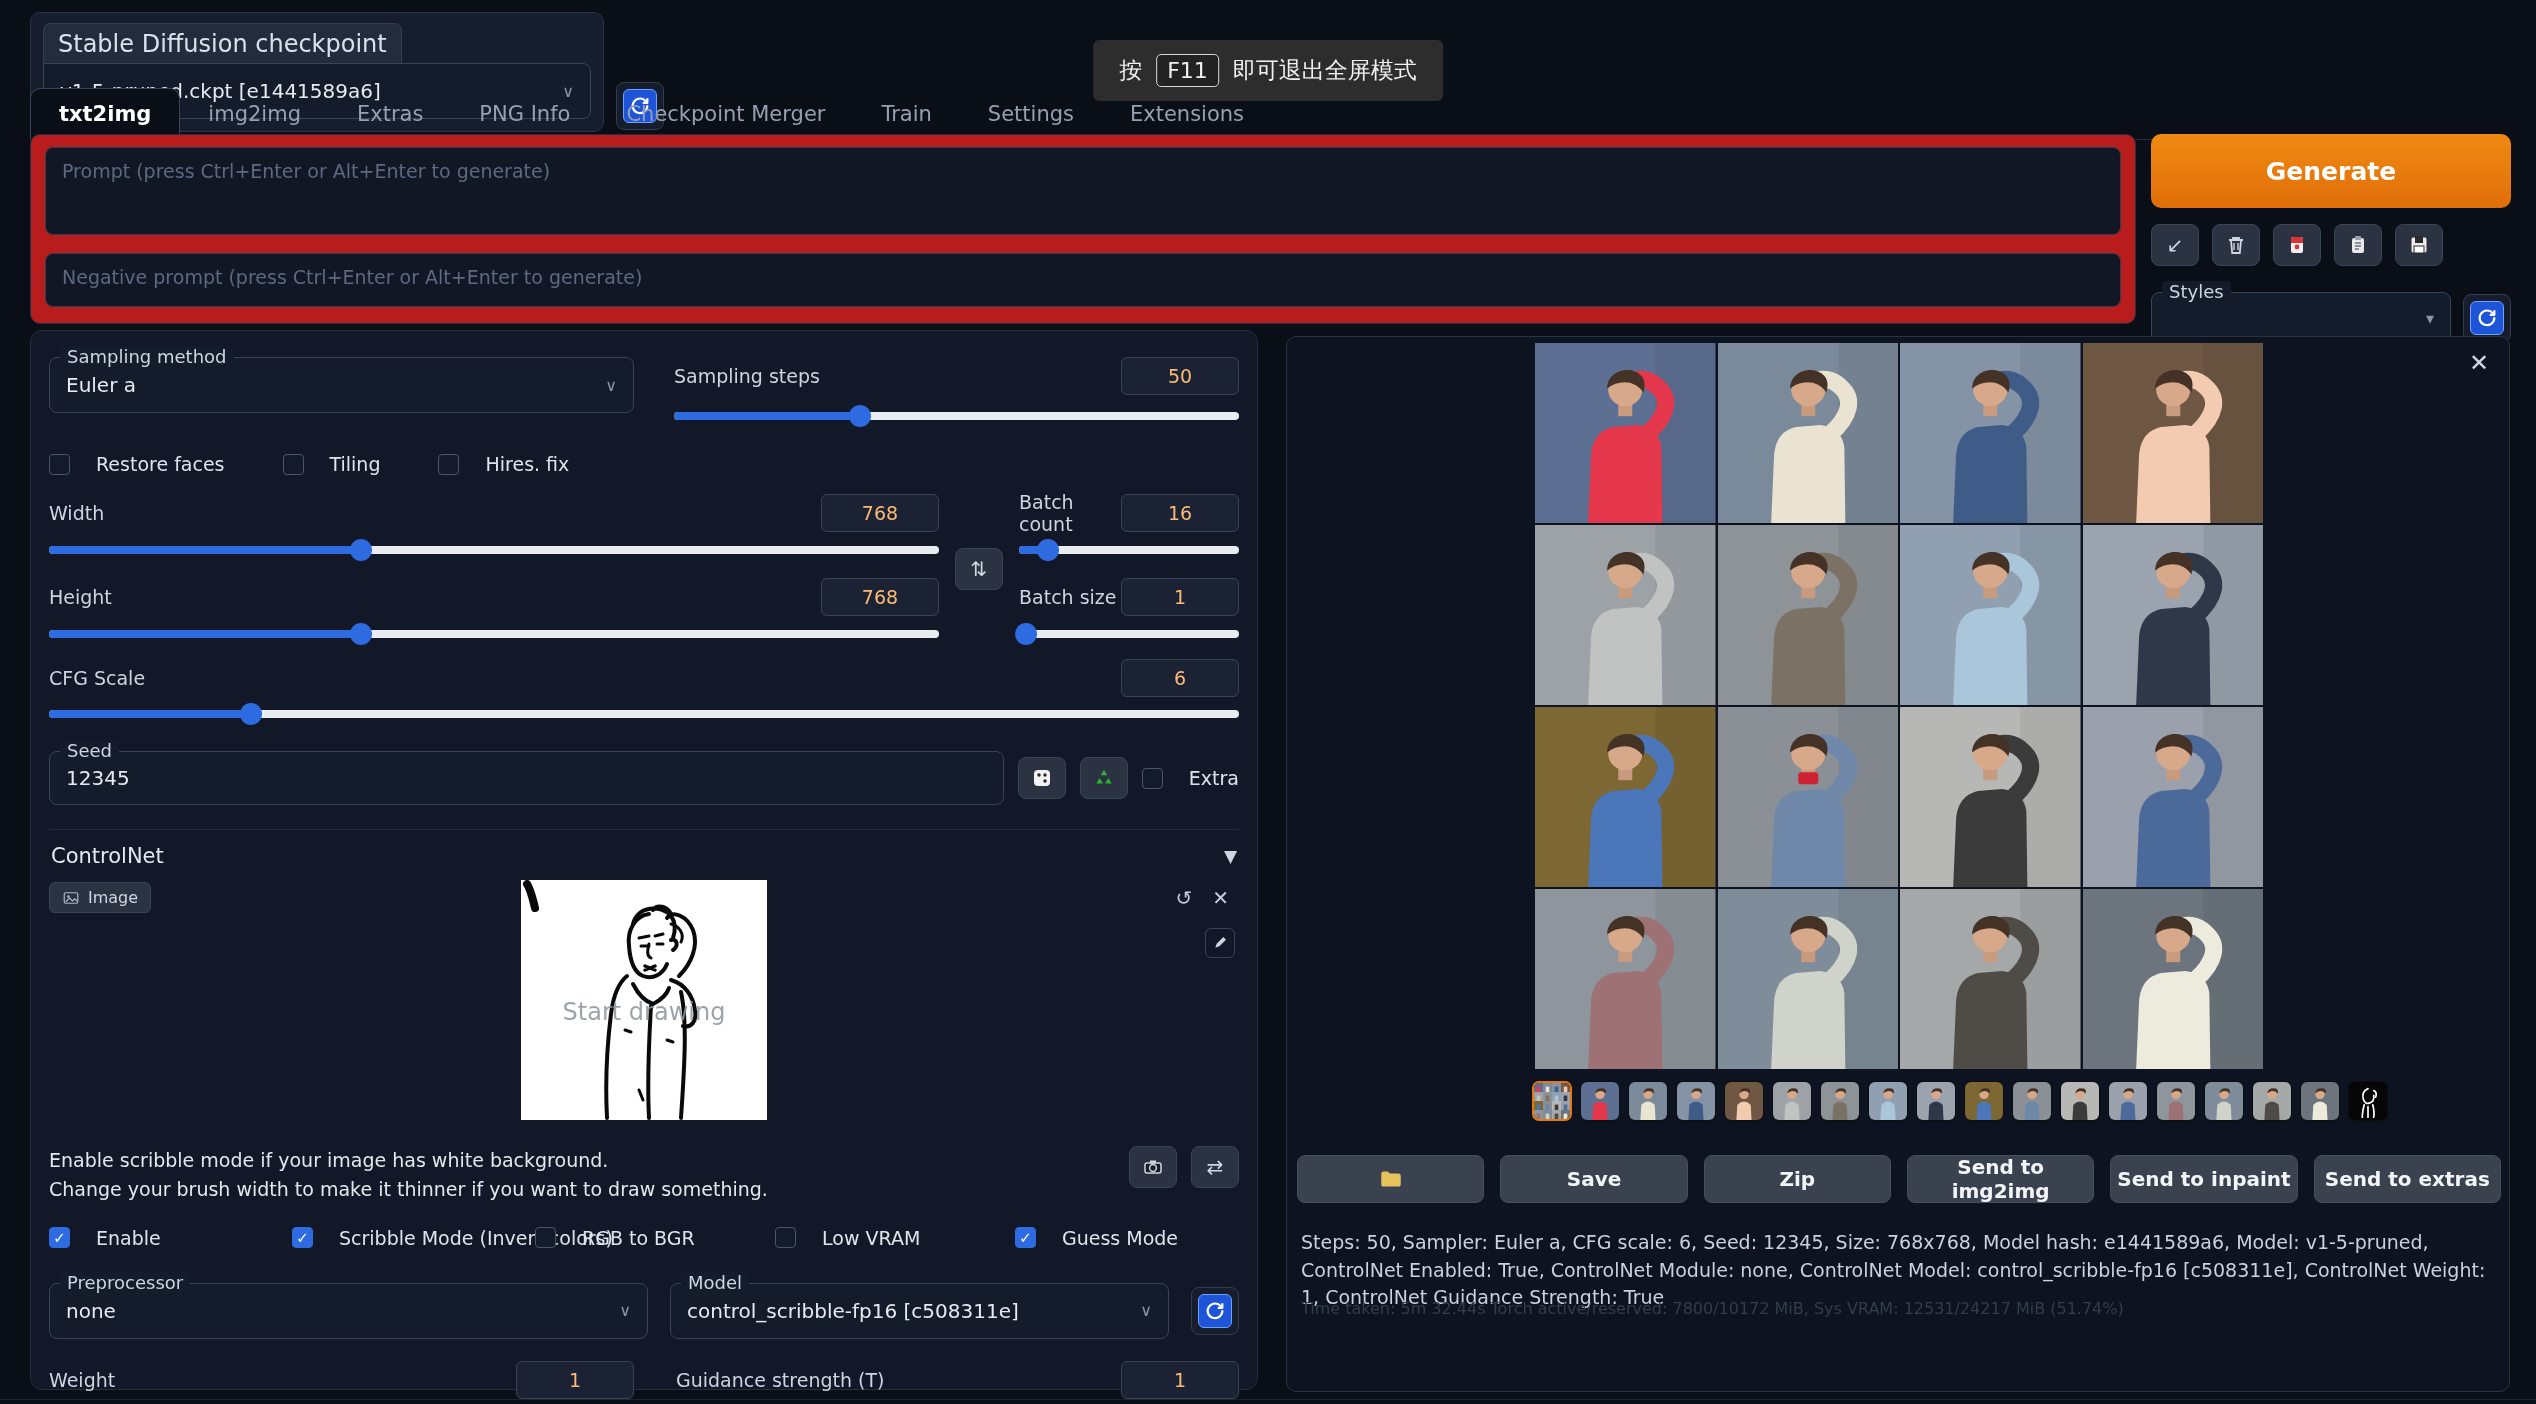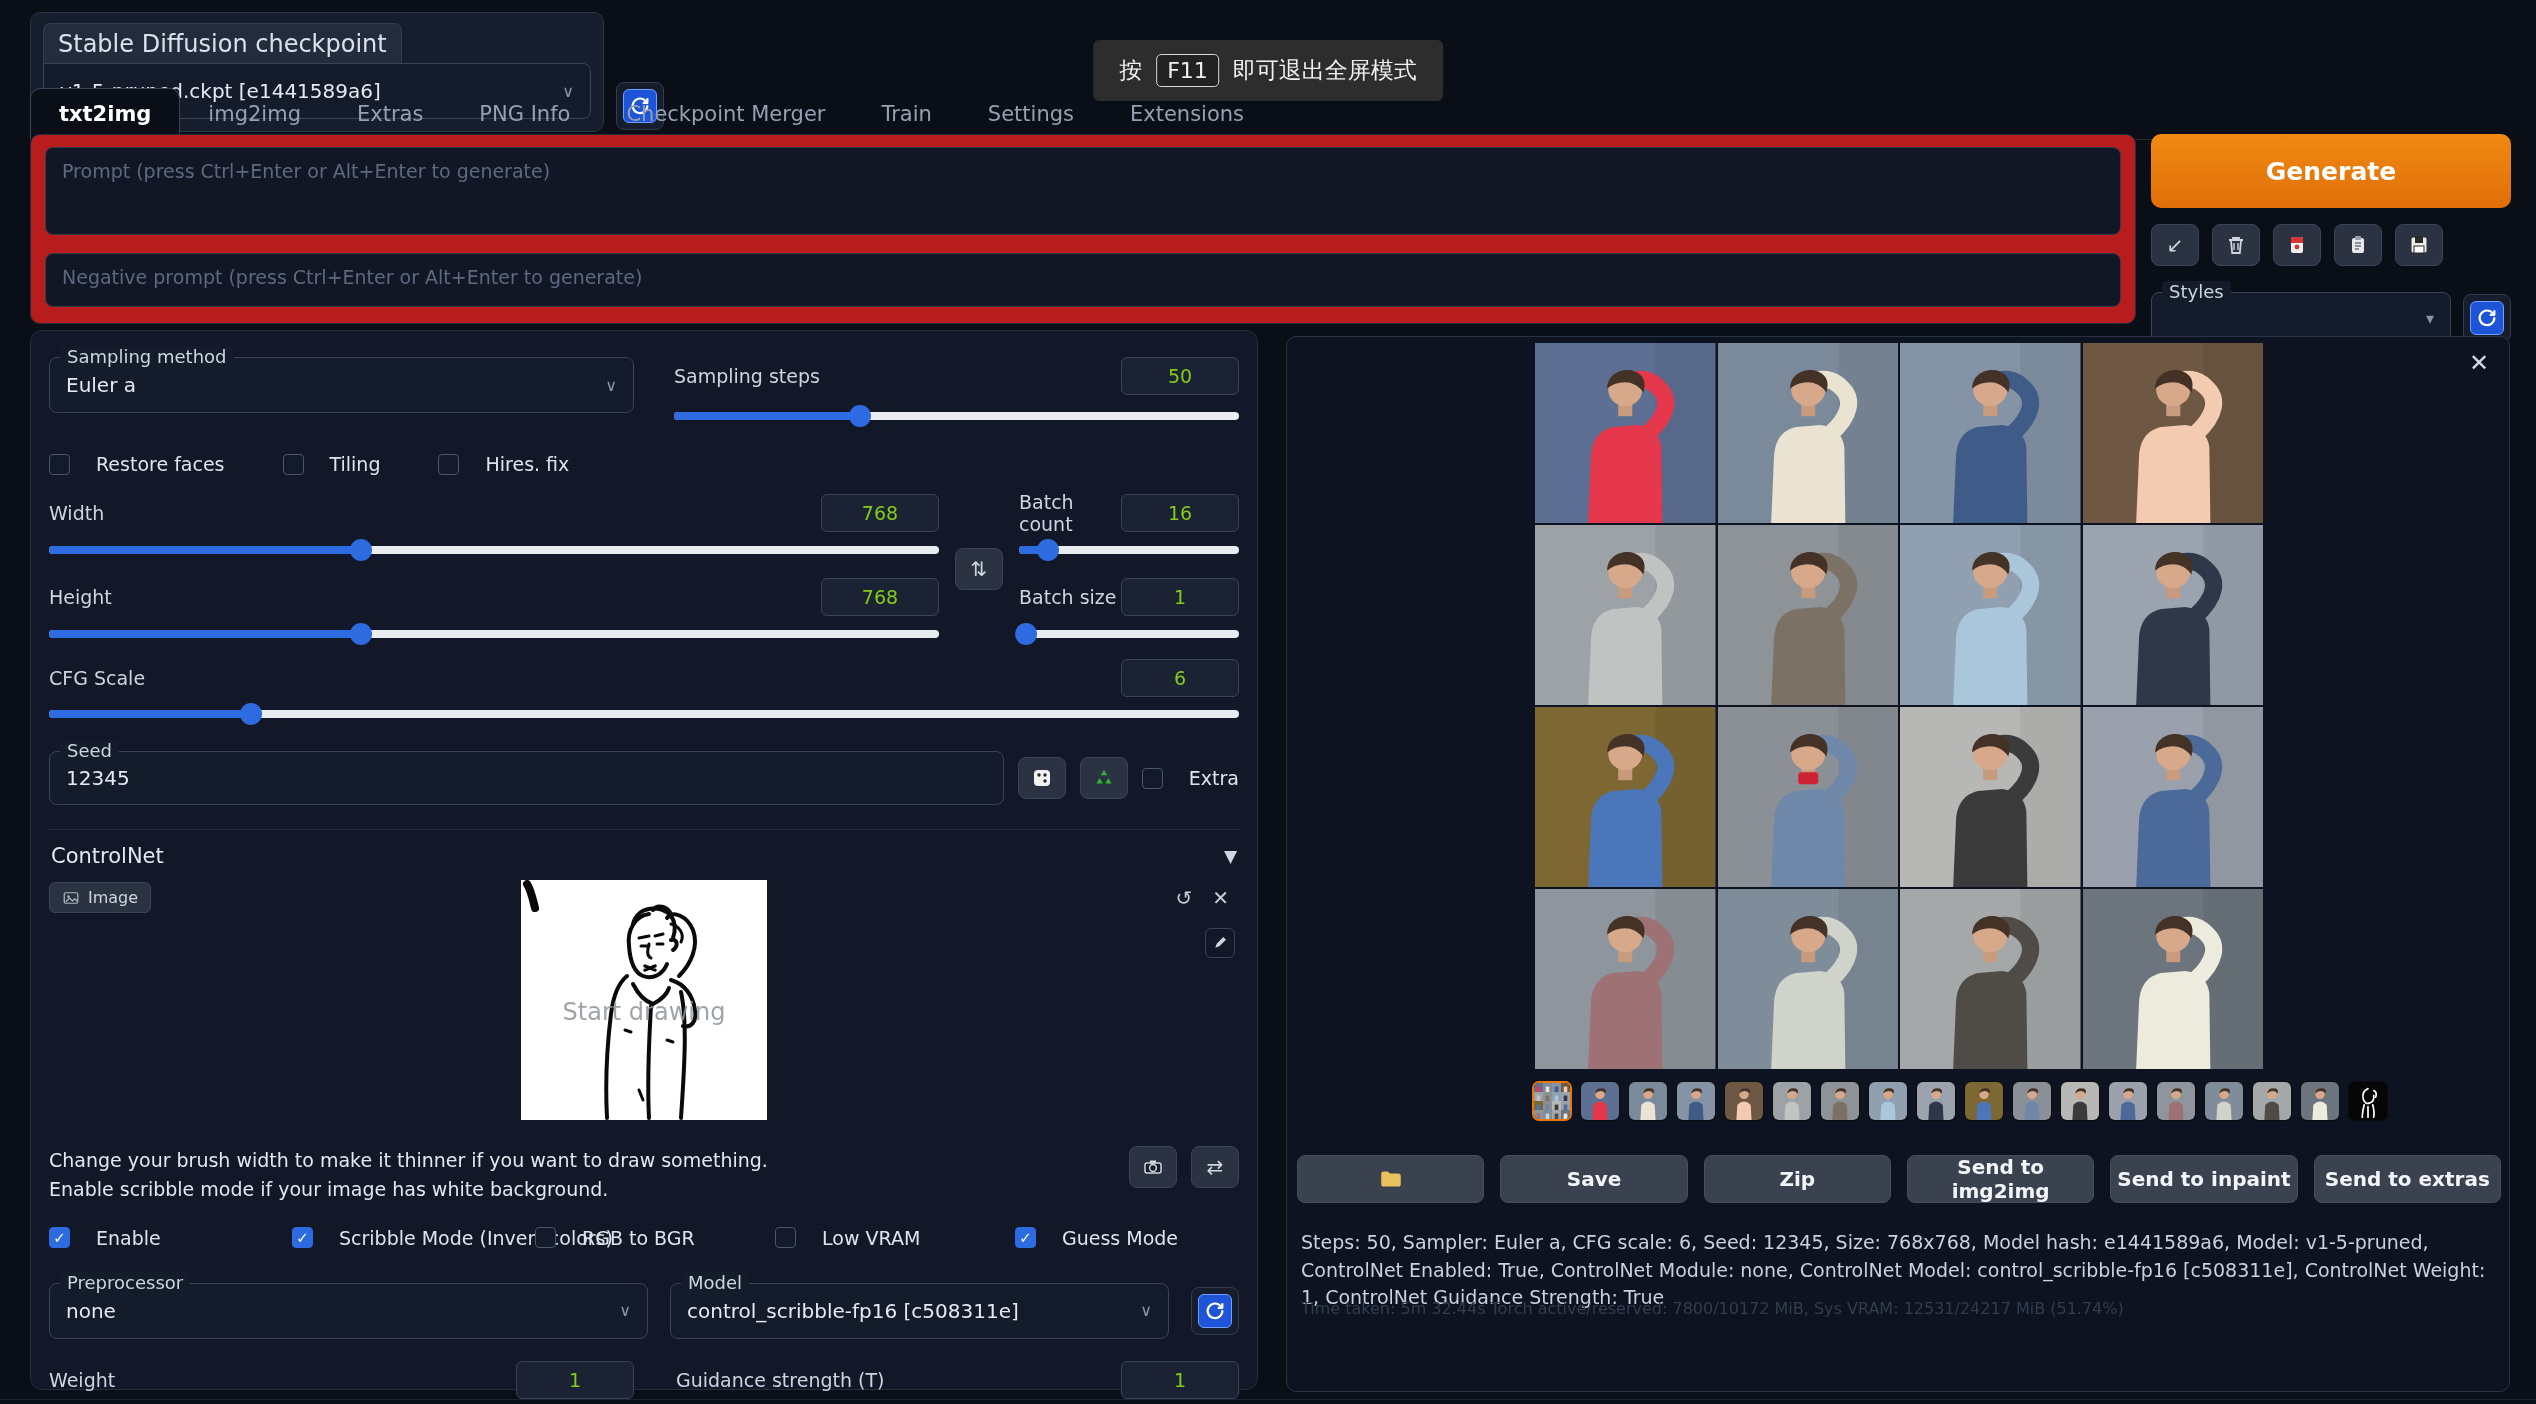--- a/index.html
+++ b/index.html
@@ -9,21 +9,21 @@
     background:#0a0e17; font-family:"DejaVu Sans", sans-serif; color:#e6eaf1;
   }
   
   .fieldset{ position:relative; border:1px solid #3a4457; border-radius:8px; background:#141b2a;
     display:flex; align-items:center; padding:0 16px; }
   .fieldset .legend{ position:absolute; top:-12px; left:10px; background:#141b2a; padding:0 7px;
     font-size:18px; color:#cdd5e0; white-space:nowrap; border-radius:4px;}
   .fieldset .value{ font-size:20px; color:#e6eaf1; flex:1; white-space:nowrap; overflow:hidden;}
   .chev{ color:#8b96a6; font-size:16px; margin-left:8px;}
   .numbox{ min-width:118px; height:38px; background:#1a2233; border:1px solid #3a4457; border-radius:6px;
-    display:flex; align-items:center; justify-content:center; font-size:19px; color:#84cc16;}
+    display:flex; align-items:center; justify-content:center; font-size:19px; color:#fdba74;}
   .slider{ position:relative; height:22px; }
   .slider .track{ position:absolute; left:0; right:0; top:7px; height:8px; background:#e9edf2; border-radius:4px;}
   .slider .fill{ position:absolute; left:0; top:7px; height:8px; background:#2f6be0; border-radius:4px;}
   .slider .handle{ position:absolute; top:0; width:22px; height:22px; border-radius:50%; background:#2f6be0; transform:translateX(-11px);}
   .check-item{ display:flex; align-items:center; gap:26px; }
   .checkbox{ width:21px; height:21px; border-radius:4px; border:1px solid #4b5669; background:#131a29;
     display:flex; align-items:center; justify-content:center; font-size:15px; color:#fff;}
   .checkbox.checked{ background:#2f6be0; border-color:#2f6be0; }
   .check-label{ font-size:19px; color:#dfe4ec; white-space:nowrap;}
   .toolbtn{ width:48px; height:42px; background:#2b3342; border:1px solid #3a4457; border-radius:8px;
@@ -405,22 +405,22 @@
       </div>
       <div class="cn-pencil">
         <svg width="16" height="16" viewBox="0 0 24 24">
             <path d="M5 19l2-6 10-10 4 4-10 10z" fill="#cfd6df"></path>
           </svg>
       </div>
     </div>
 
     <div class="cn-hints">
       <div class="hint-text">
+        <div>Enable scribble mode if your image has white background.</div>
         <div>Change your brush width to make it thinner if you want to draw something.</div>
-        <div>Enable scribble mode if your image has white background.</div>
       </div>
       <div class="hint-btns">
         <div class="toolbtn">
           <svg viewBox="0 0 24 24">
               <rect x="4" y="8" width="16" height="10" rx="2" fill="#171c25" stroke="#cfd6df" stroke-width="1.5"></rect>
               <rect x="9" y="5.5" width="6" height="3" fill="#cfd6df"></rect>
               <circle cx="12" cy="13" r="3.4" fill="none" stroke="#cfd6df" stroke-width="1.5"></circle>
             </svg>
         </div>
         <div class="toolbtn">

